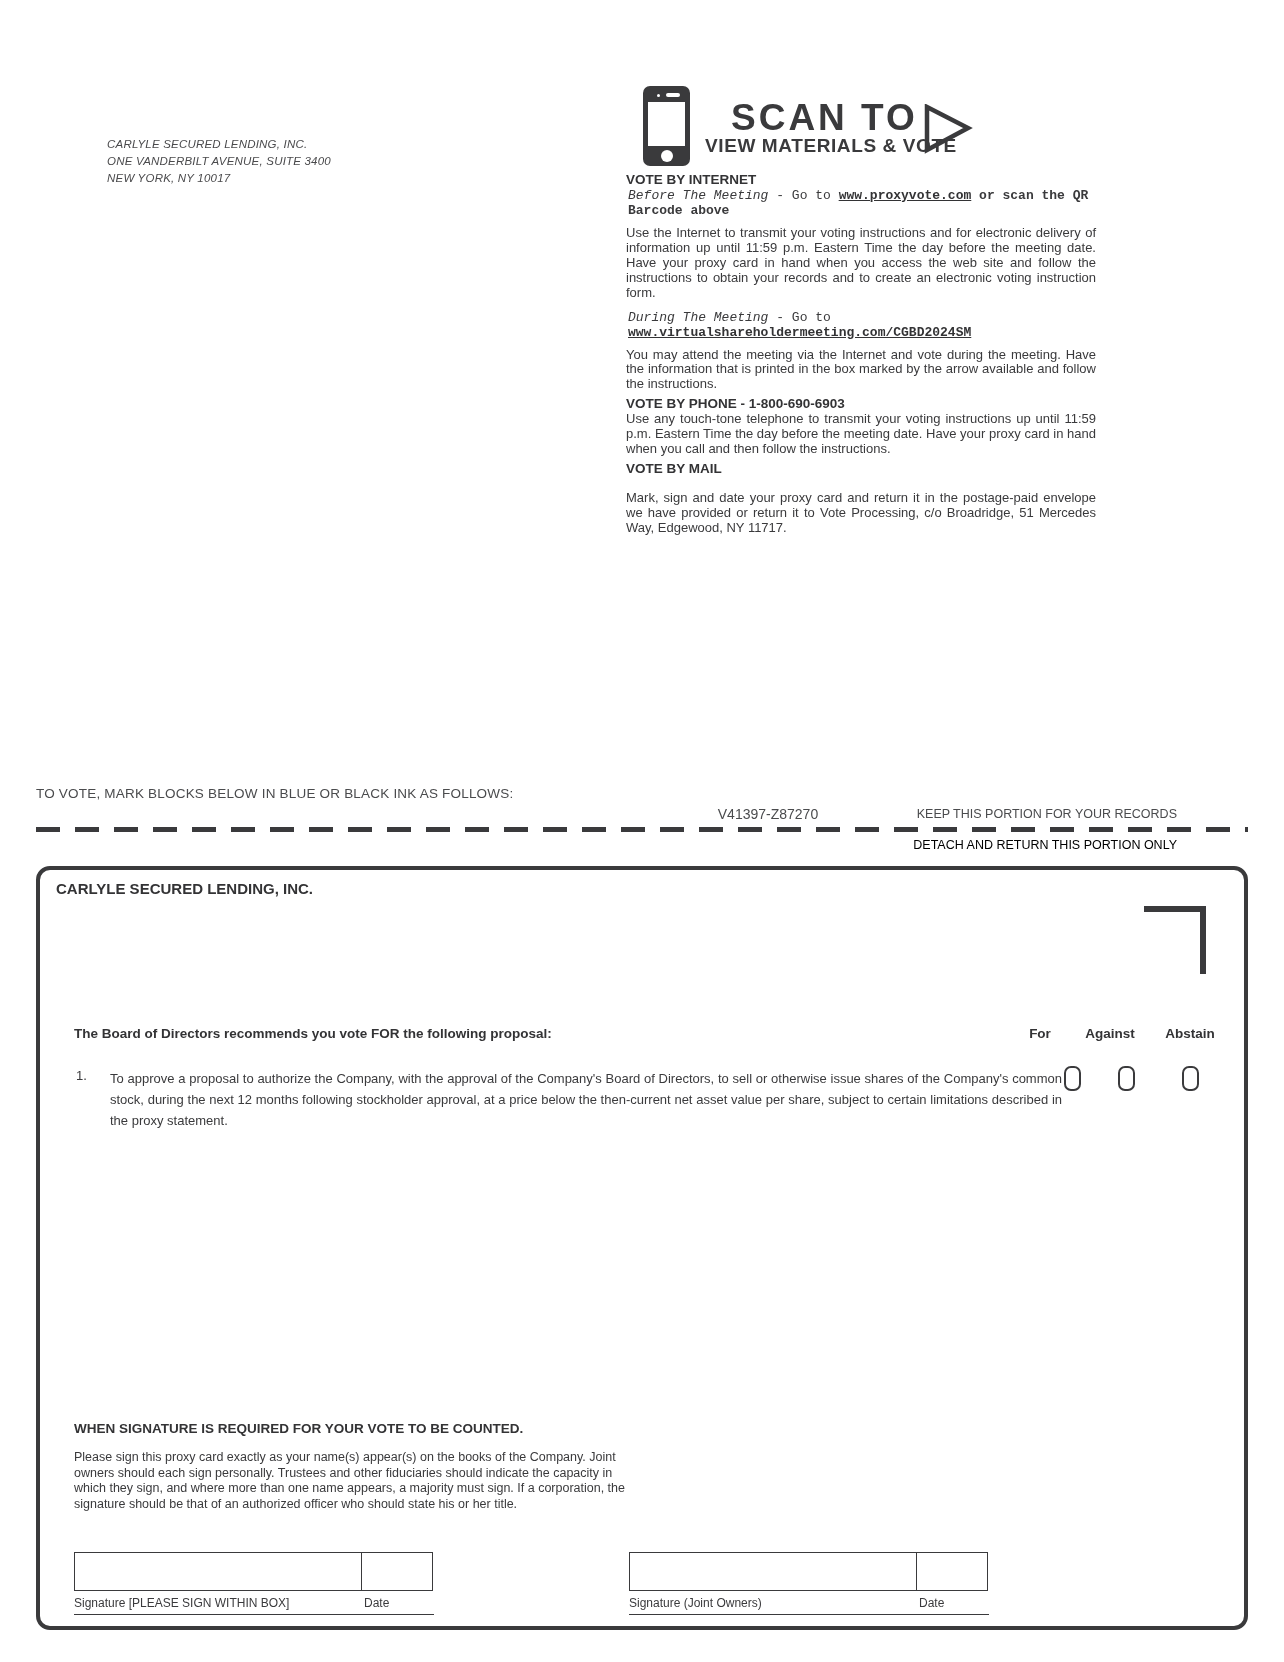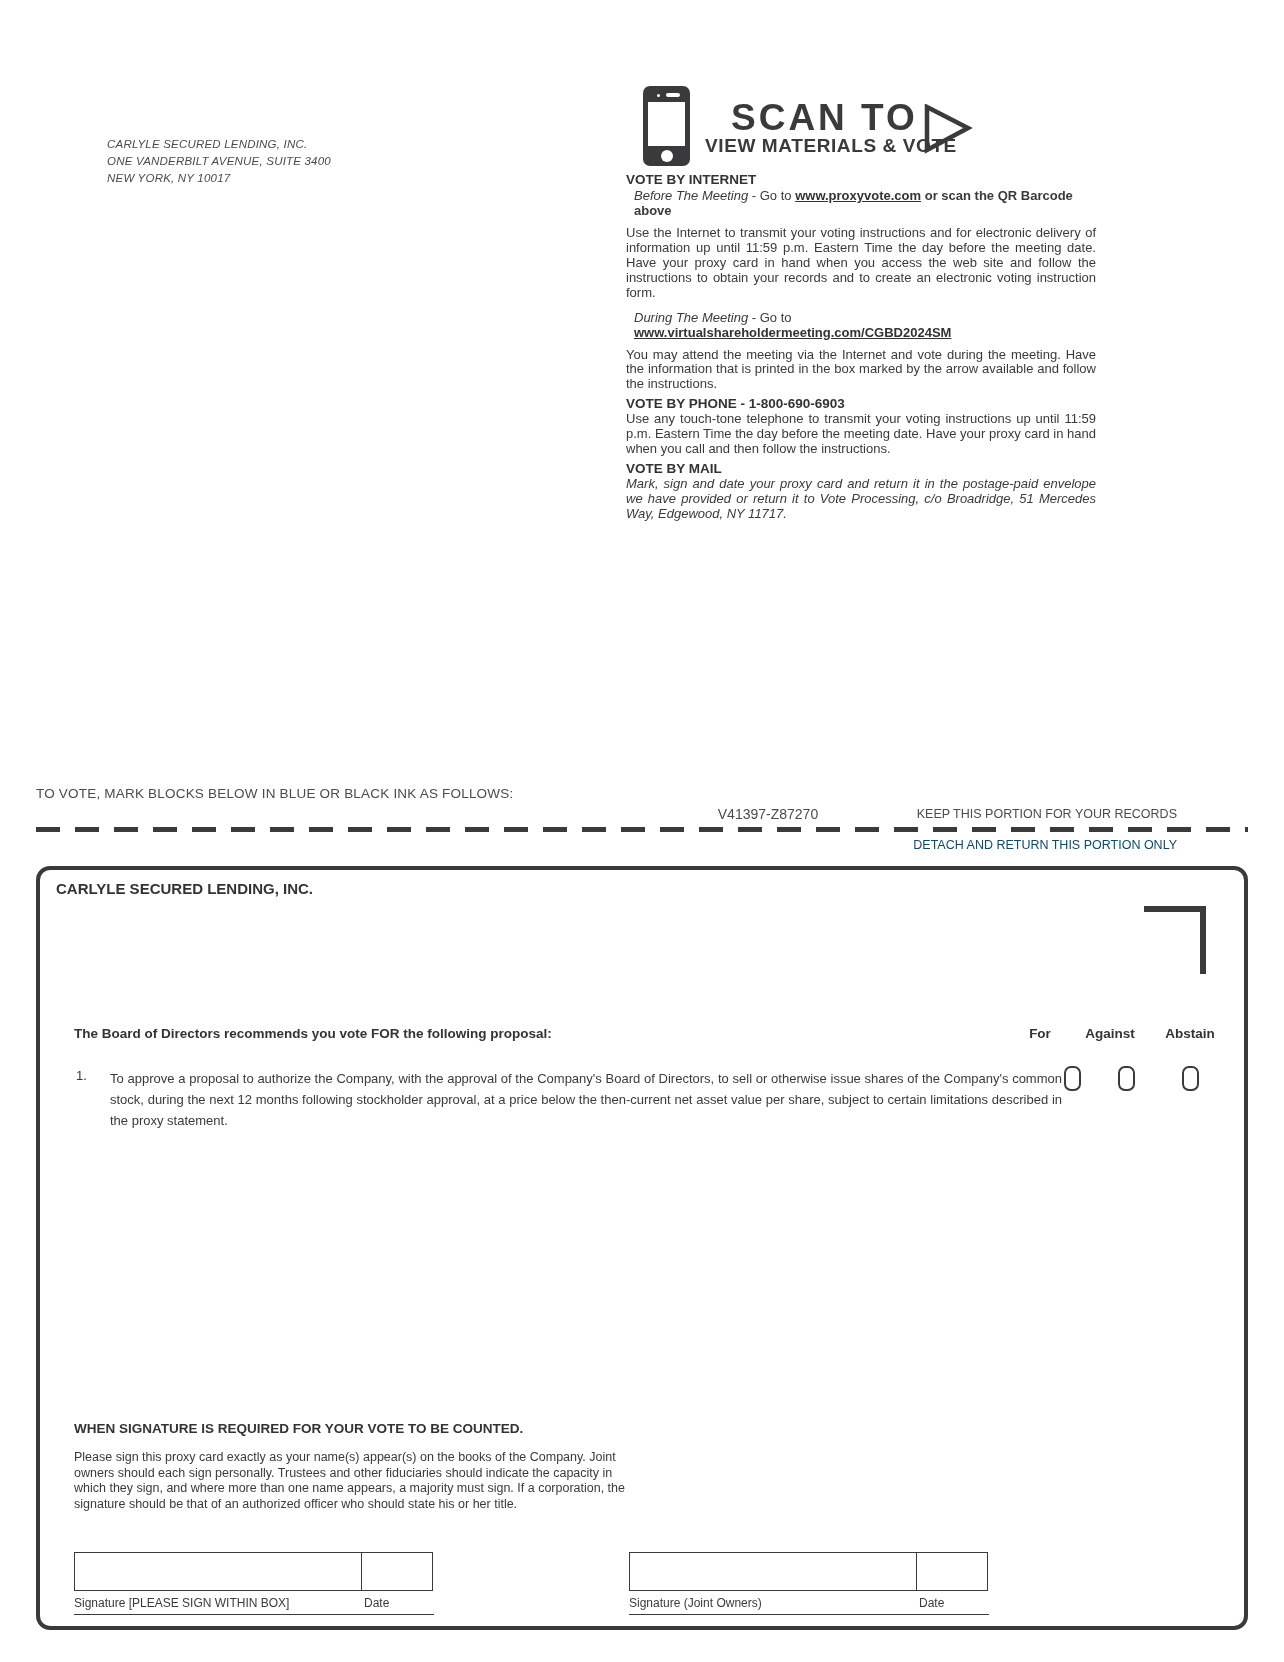--- a/index.html
+++ b/index.html
@@ -15,33 +15,33 @@
   .phone .dot{position:absolute;top:8px;left:14px;width:3px;height:3px;background:#fff;border-radius:50%;}
   .phone .speaker{position:absolute;top:7px;left:23px;width:14px;height:4px;background:#fff;border-radius:2px;}
   .phone .home{position:absolute;bottom:4px;left:50%;transform:translateX(-50%);width:12px;height:12px;background:#fff;border-radius:50%;}
   .scan-title{position:absolute;left:731px;top:97px;font-size:37px;font-weight:800;letter-spacing:3px;color:#3a3a3c;}
   .scan-sub{position:absolute;left:705px;top:135px;font-size:19px;font-weight:800;letter-spacing:.6px;color:#3a3a3c;}
   .arrow{position:absolute;left:922px;top:104px;}
 
   
   .vote-col{position:absolute;left:626px;top:172px;width:470px;}
   .vote-col h3{margin:4px 0 0;font-size:13.5px;font-weight:bold;color:#333335;}
-  .vote-col .meeting{margin:1px 8px 0;font-size:13px;}
+  .vote-col .meeting{margin:1px 2px 0;font-size:13px;font-family:Liberation Mono, monospace;}
   .vote-col .meeting i{font-style:italic;}
   .vote-col .meeting .lnk{font-weight:bold;text-decoration:underline;color:#333335;cursor:pointer;}
   .vote-col .meeting b{font-weight:bold;}
   .vote-col p.body{margin:8px 0 0;font-size:13px;line-height:14.9px;text-align:justify;}
 
   
   .mark-line{position:absolute;left:36px;top:786px;font-size:13.5px;color:#4a4b4d;letter-spacing:.2px;}
   .control-number{position:absolute;left:668px;top:806px;width:200px;text-align:center;font-size:14px;color:#4a4b4d;}
   .keep-portion{position:absolute;right:107px;top:807px;font-size:12.5px;color:#4a4b4d;}
   .dashes{position:absolute;left:36px;top:827px;width:1212px;height:5px;
           background:repeating-linear-gradient(90deg,#3a3a3c 0 24px,transparent 24px 39px);}
-  .detach-portion{position:absolute;right:107px;top:838px;font-size:12.5px;color:#0c4a6e;}
+  .detach-portion{position:absolute;right:107px;top:838px;font-size:12.5px;color:#000000;}
   .valid-note{position:absolute;left:36px;top:844px;width:1140px;text-align:center;font-size:14px;font-weight:bold;color:#333335;}
 
   
   .card{position:absolute;left:36px;top:866px;width:1204px;height:756px;border:4px solid #3a3a3c;border-radius:14px;background:#fff;}
   .company{position:absolute;left:16px;top:10px;font-size:15px;font-weight:bold;color:#333335;}
   .corner-mark{position:absolute;top:36px;right:38px;width:56px;height:62px;border-top:6px solid #3a3a3c;border-right:6px solid #3a3a3c;}
 
   .rec-line{position:absolute;left:34px;top:156px;font-size:13.5px;font-weight:bold;color:#333335;}
   .vote-head{position:absolute;right:24px;top:156px;display:flex;gap:20px;}
   .vote-head span{display:inline-block;text-align:center;font-size:13.5px;font-weight:bold;color:#333335;}
@@ -90,21 +90,21 @@
 
   <div class="vote-col">
     <h3 style="margin-top:0;">VOTE BY INTERNET</h3>
     <div class="meeting"><i>Before The Meeting</i><span> - Go to </span><span class="lnk">www.proxyvote.com</span><b> or scan the QR Barcode above</b></div>
     <p class="body">Use the Internet to transmit your voting instructions and for electronic delivery of information up until 11:59 p.m. Eastern Time the day before the meeting date. Have your proxy card in hand when you access the web site and follow the instructions to obtain your records and to create an electronic voting instruction form.</p>
     <div class="meeting" style="margin-top:9px;"><i>During The Meeting</i><span> - Go to </span><span class="lnk">www.virtualshareholdermeeting.com/CGBD2024SM</span></div>
     <p class="body">You may attend the meeting via the Internet and vote during the meeting. Have the information that is printed in the box marked by the arrow available and follow the instructions.</p>
     <h3>VOTE BY PHONE - 1-800-690-6903</h3>
     <p class="body" style="margin-top:1px;">Use any touch-tone telephone to transmit your voting instructions up until 11:59 p.m. Eastern Time the day before the meeting date. Have your proxy card in hand when you call and then follow the instructions.</p>
     <h3>VOTE BY MAIL</h3>
-    <p class="body" style="margin-top:1px;font-style:italic;">Mark, sign and date your proxy card and return it in the postage-paid envelope we have provided or return it to Vote Processing, c/o Broadridge, 51 Mercedes Way, Edgewood, NY 11717.</p>
+    <p class="body" style="margin-top:15px;">Mark, sign and date your proxy card and return it in the postage-paid envelope we have provided or return it to Vote Processing, c/o Broadridge, 51 Mercedes Way, Edgewood, NY 11717.</p>
   </div>
 
   <div class="mark-line">TO VOTE, MARK BLOCKS BELOW IN BLUE OR BLACK INK AS FOLLOWS:</div>
   <div class="control-number">V41397-Z87270</div>
   <div class="keep-portion">KEEP THIS PORTION FOR YOUR RECORDS</div>
   <div class="dashes"></div>
   <div class="detach-portion">DETACH AND RETURN THIS PORTION ONLY</div>
 
   <div class="card">
     <div class="company">CARLYLE SECURED LENDING, INC.</div>

